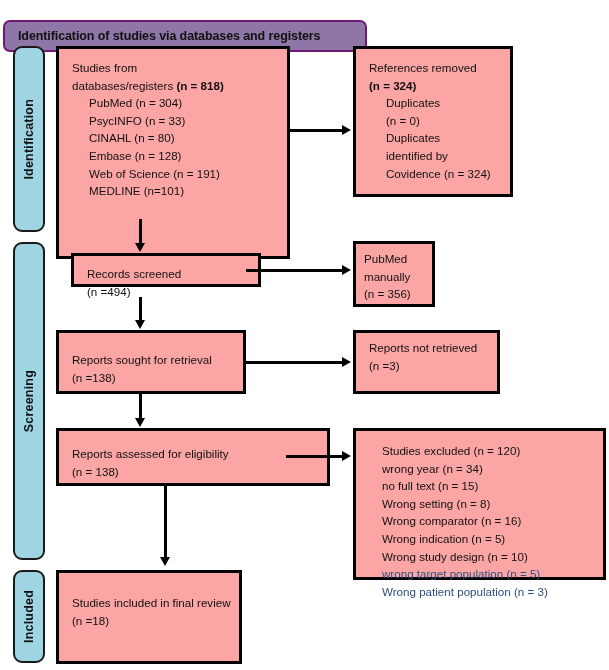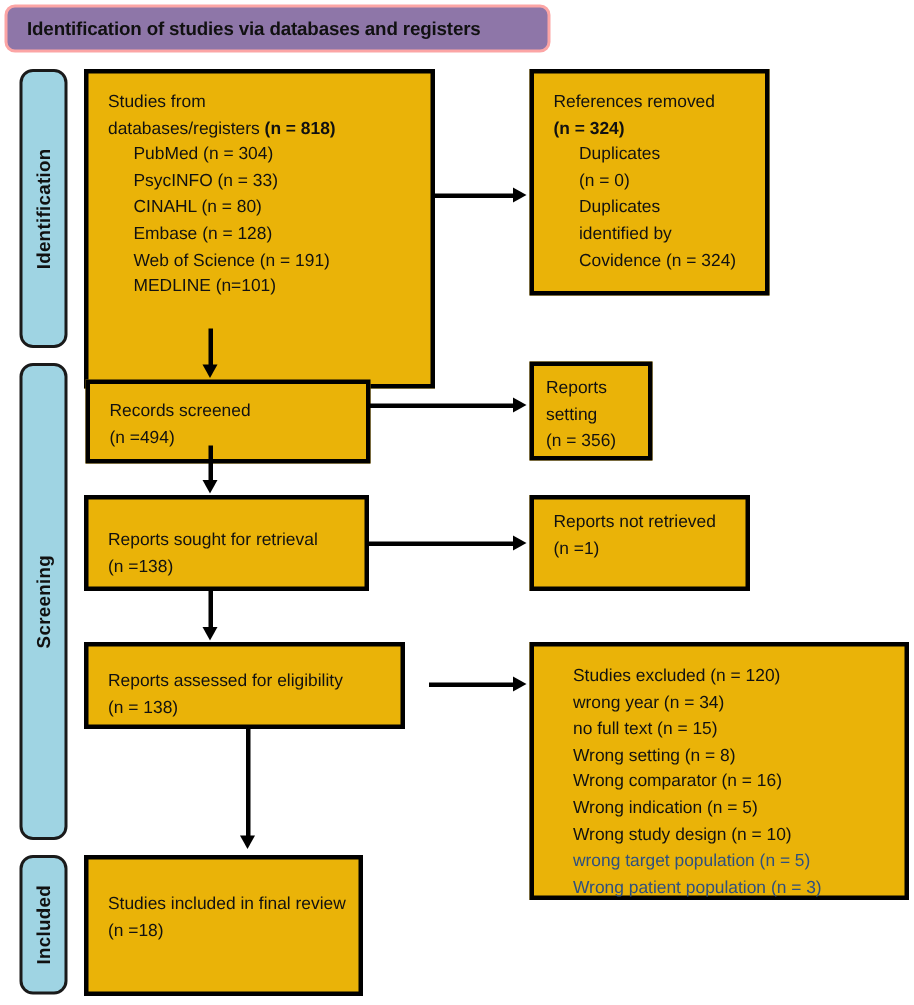--- a/index.html
+++ b/index.html
@@ -15,25 +15,25 @@
     width: 609px;
     height: 670px;
     background: #ffffff;
     overflow: hidden;
   }
 
   
   .banner {
     position: absolute;
     left: 3px;
-    top: 3px;
+    top: 20px;
     width: 364px;
     height: 32px;
     background: #8E76A8;
-    border: 2px solid #fca5a5;
+    border: 2px solid #701a75;
     border-radius: 7px;
     box-sizing: border-box;
     display: flex;
     align-items: center;
     padding-left: 13px;
   }
   .banner-text {
     font-size: 12.5px;
     font-weight: bold;
     color: #111111;
@@ -61,43 +61,43 @@
     letter-spacing: 0.2px;
     white-space: nowrap;
   }
   #label-identification { left: 13px; top: 46px;  width: 32px; height: 186px; }
   #label-screening      { left: 13px; top: 242px; width: 32px; height: 318px; }
   #label-included       { left: 13px; top: 570px; width: 32px; height: 93px;  }
 
   
   .node {
     position: absolute;
-    background: #eab308;
+    background: #fca5a5;
     border: 3px solid #000000;
     box-sizing: border-box;
     padding: 10px 9px 8px 13px;
   }
   .node .line {
     font-size: 11.6px;
     color: #111111;
     line-height: 1.52;
     white-space: nowrap;
   }
   .node .line.bold, .node .line b { font-weight: bold; }
   .node .line.indent { padding-left: 17px; }
   .node .line.blue   { color: #2E5080; }
 
   #node-records      { left: 56px;  top: 46px;  width: 234px; height: 213px; }
   #node-removed      { left: 353px; top: 46px;  width: 160px; height: 151px; }
-  #node-screened     { left: 57px;  top: 253px; width: 190px; height: 56px;  padding-top: 9px; }
+  #node-screened     { left: 71px;  top: 253px; width: 190px; height: 34px;  padding-top: 9px; }
   #node-excluded     { left: 353px; top: 241px; width: 82px;  height: 66px;  padding: 6px 4px 4px 8px; }
   #node-sought       { left: 56px;  top: 330px; width: 190px; height: 64px;  padding-top: 18px; }
   #node-notretrieved { left: 353px; top: 330px; width: 147px; height: 64px;  padding-top: 6px; }
-  #node-assessed     { left: 56px;  top: 428px; width: 214px; height: 58px;  padding-top: 14px; }
-  #node-exclusions   { left: 353px; top: 428px; width: 253px; height: 172px; padding: 11px 6px 6px 26px; }
+  #node-assessed     { left: 56px;  top: 428px; width: 274px; height: 58px;  padding-top: 14px; }
+  #node-exclusions   { left: 353px; top: 428px; width: 253px; height: 152px; padding: 11px 6px 6px 26px; }
   #node-included     { left: 56px;  top: 570px; width: 186px; height: 94px;  padding-top: 21px; }
 
   
   .conn { position: absolute; background: #000000; }
   .conn.h { height: 2.5px; }
   .conn.v { width: 2.5px; }
   .arrow-r {
     position: absolute;
     width: 0; height: 0;
     border-top: 5.5px solid transparent;
@@ -151,33 +151,33 @@
     <div class="line indent">identified by</div>
     <div class="line indent">Covidence (n = 324)</div>
   </div>
 
   <div class="node" id="node-screened">
     <div class="line">Records screened</div>
     <div class="line">(n =494)</div>
   </div>
 
   <div class="node" id="node-excluded">
-    <div class="line">Reports</div>
-    <div class="line">setting</div>
+    <div class="line">PubMed</div>
+    <div class="line">manually</div>
     <div class="line">(n = 356)</div>
   </div>
 
   <div class="node" id="node-sought">
     <div class="line">Reports sought for retrieval</div>
     <div class="line">(n =138)</div>
   </div>
 
   <div class="node" id="node-notretrieved">
     <div class="line">Reports not retrieved</div>
-    <div class="line">(n =1)</div>
+    <div class="line">(n =3)</div>
   </div>
 
   <div class="node" id="node-assessed">
     <div class="line">Reports assessed for eligibility</div>
     <div class="line">(n = 138)</div>
   </div>
 
   <div class="node" id="node-exclusions">
     <div class="line">Studies excluded (n = 120)</div>
     <div class="line">wrong year (n = 34)</div>

